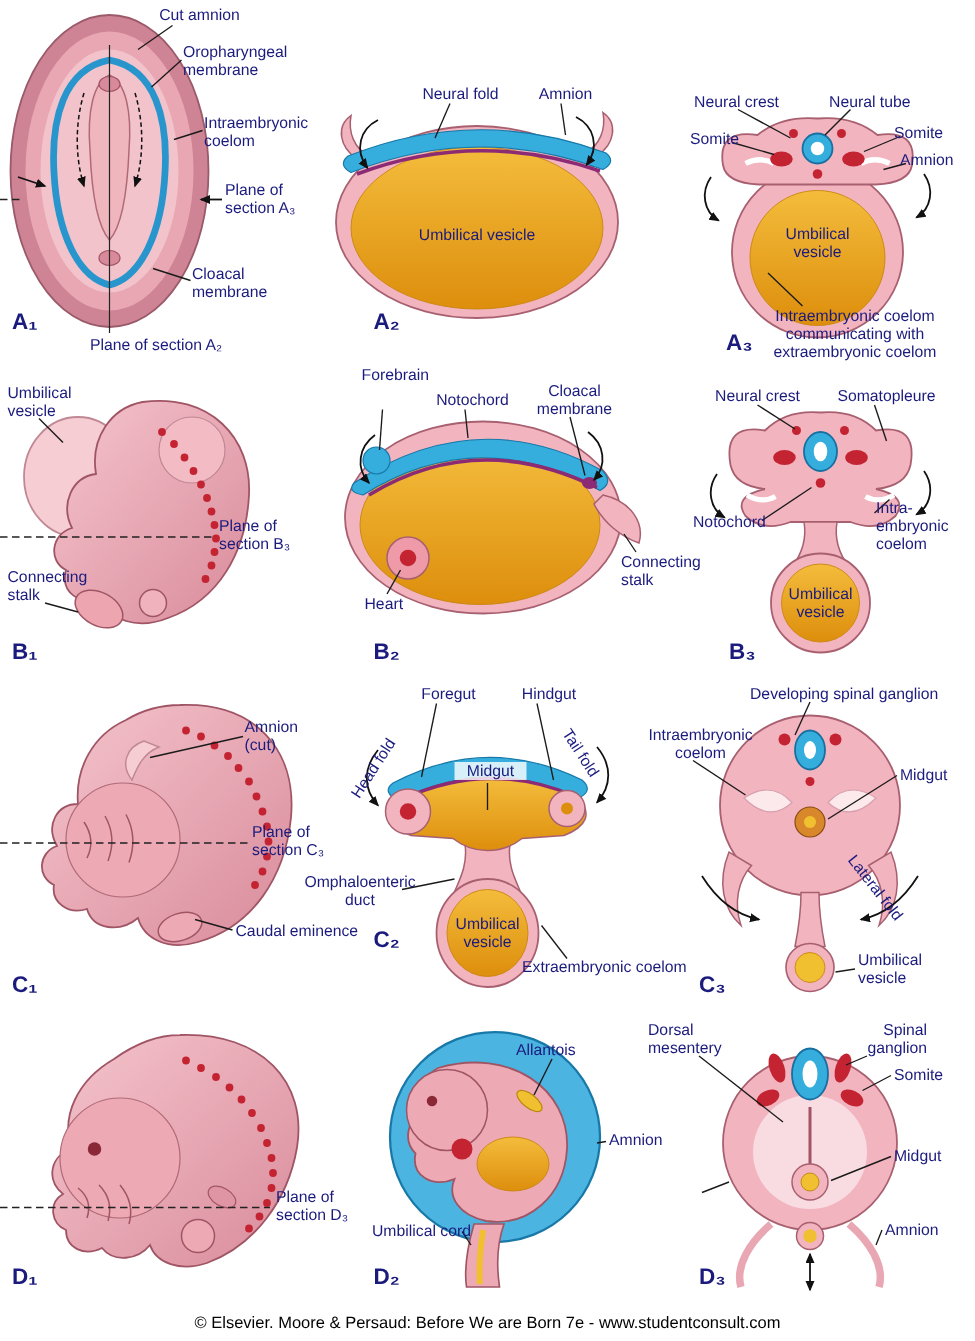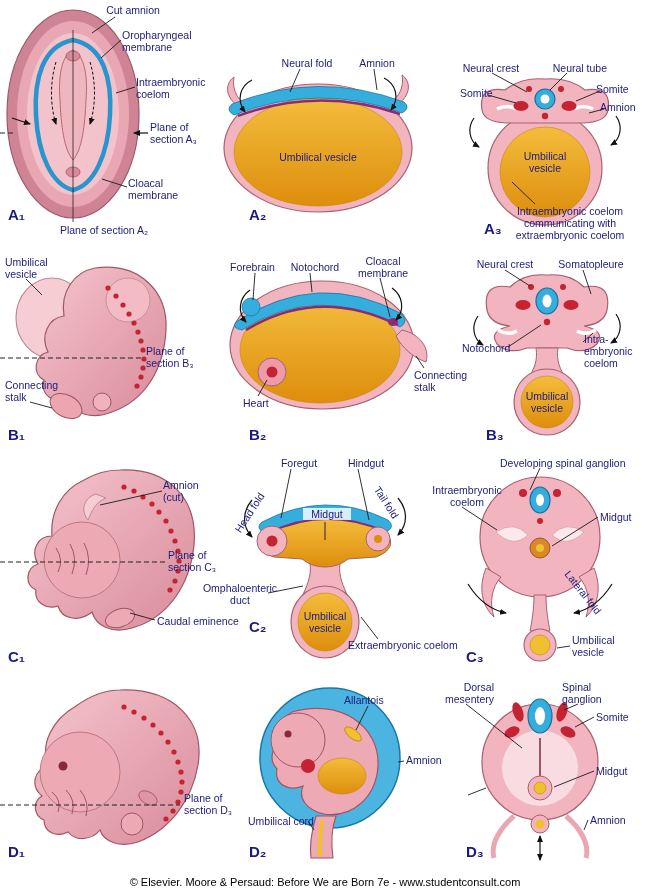--- a/index.html
+++ b/index.html
@@ -337,21 +337,21 @@
 <div class="plabel" style="left:484px;top:220px">A₃</div>
 
 <div class="lbl" style="left:5px;top:256px;width:58px">Umbilical
 vesicle</div>
 <div class="lbl" style="left:146px;top:345px;width:66px">Plane of
 section B₃</div>
 <div class="lbl" style="left:5px;top:379px;width:66px">Connecting
 stalk</div>
 <div class="plabel" style="left:8px;top:426px">B₁</div>
 
-<div class="lbl" style="left:230px;top:261px;width:56px;text-align:left">Forebrain</div>
+<div class="lbl" style="left:230px;top:244px;width:56px;text-align:right">Forebrain</div>
 <div class="lbl" style="left:285px;top:261px;width:60px;text-align:center">Notochord</div>
 <div class="lbl" style="left:352px;top:255px;width:62px;text-align:center">Cloacal
 membrane</div>
 <div class="lbl" style="left:243px;top:397px;width:40px">Heart</div>
 <div class="lbl" style="left:414px;top:369px;width:66px">Connecting
 stalk</div>
 <div class="plabel" style="left:249px;top:426px">B₂</div>
 
 <div class="lbl" style="left:472px;top:258px;width:66px;text-align:center">Neural crest</div>
 <div class="lbl" style="left:552px;top:258px;width:78px;text-align:center">Somatopleure</div>
@@ -393,23 +393,23 @@
 
 <div class="lbl" style="left:184px;top:792px;width:66px">Plane of
 section D₃</div>
 <div class="plabel" style="left:8px;top:843px">D₁</div>
 
 <div class="lbl" style="left:344px;top:694px;width:56px;text-align:left">Allantois</div>
 <div class="lbl" style="left:406px;top:754px;width:48px">Amnion</div>
 <div class="lbl" style="left:248px;top:815px;width:90px">Umbilical cord</div>
 <div class="plabel" style="left:249px;top:843px">D₂</div>
 
-<div class="lbl" style="left:432px;top:681px;width:62px;text-align:right">Dorsal
+<div class="lbl" style="left:432px;top:681px;width:62px;text-align:left">Dorsal
 mesentery</div>
-<div class="lbl" style="left:562px;top:681px;width:56px;text-align:left">Spinal
+<div class="lbl" style="left:562px;top:681px;width:56px;text-align:right">Spinal
 ganglion</div>
 <div class="lbl" style="left:596px;top:711px;width:44px">Somite</div>
 <div class="lbl" style="left:596px;top:765px;width:44px">Midgut</div>
 <div class="lbl" style="left:590px;top:814px;width:48px">Amnion</div>
 <div class="plabel" style="left:466px;top:843px">D₃</div>
 
 <div class="footer">© Elsevier. Moore &amp; Persaud: Before We are Born 7e - www.studentconsult.com</div>
 
 </div>
 

